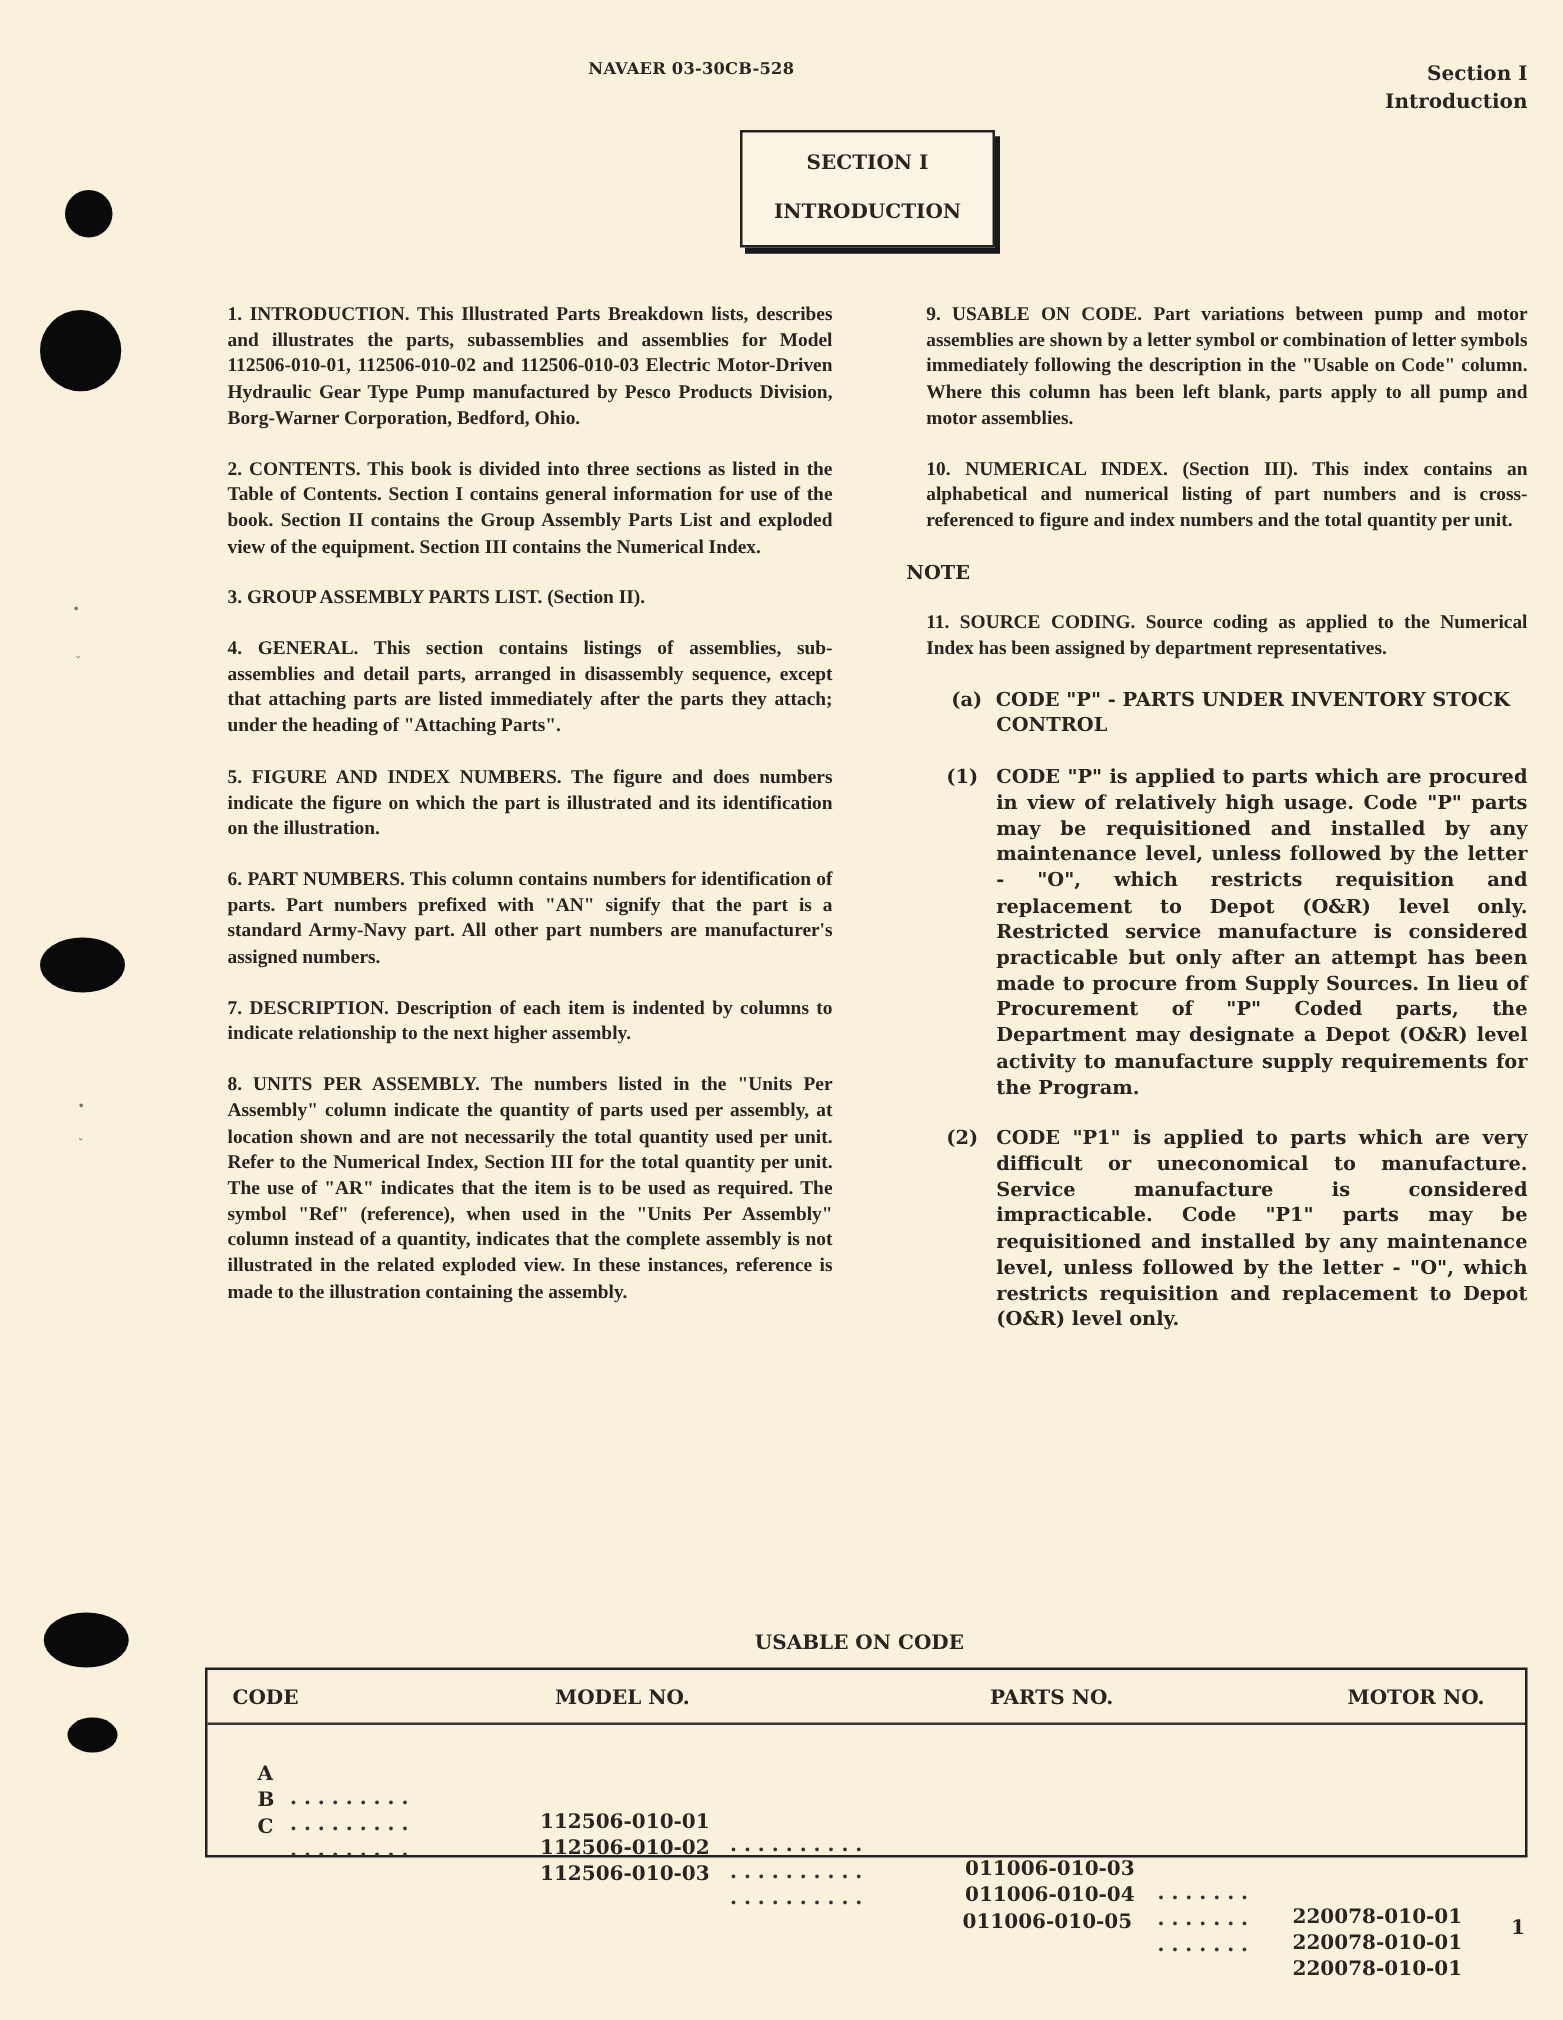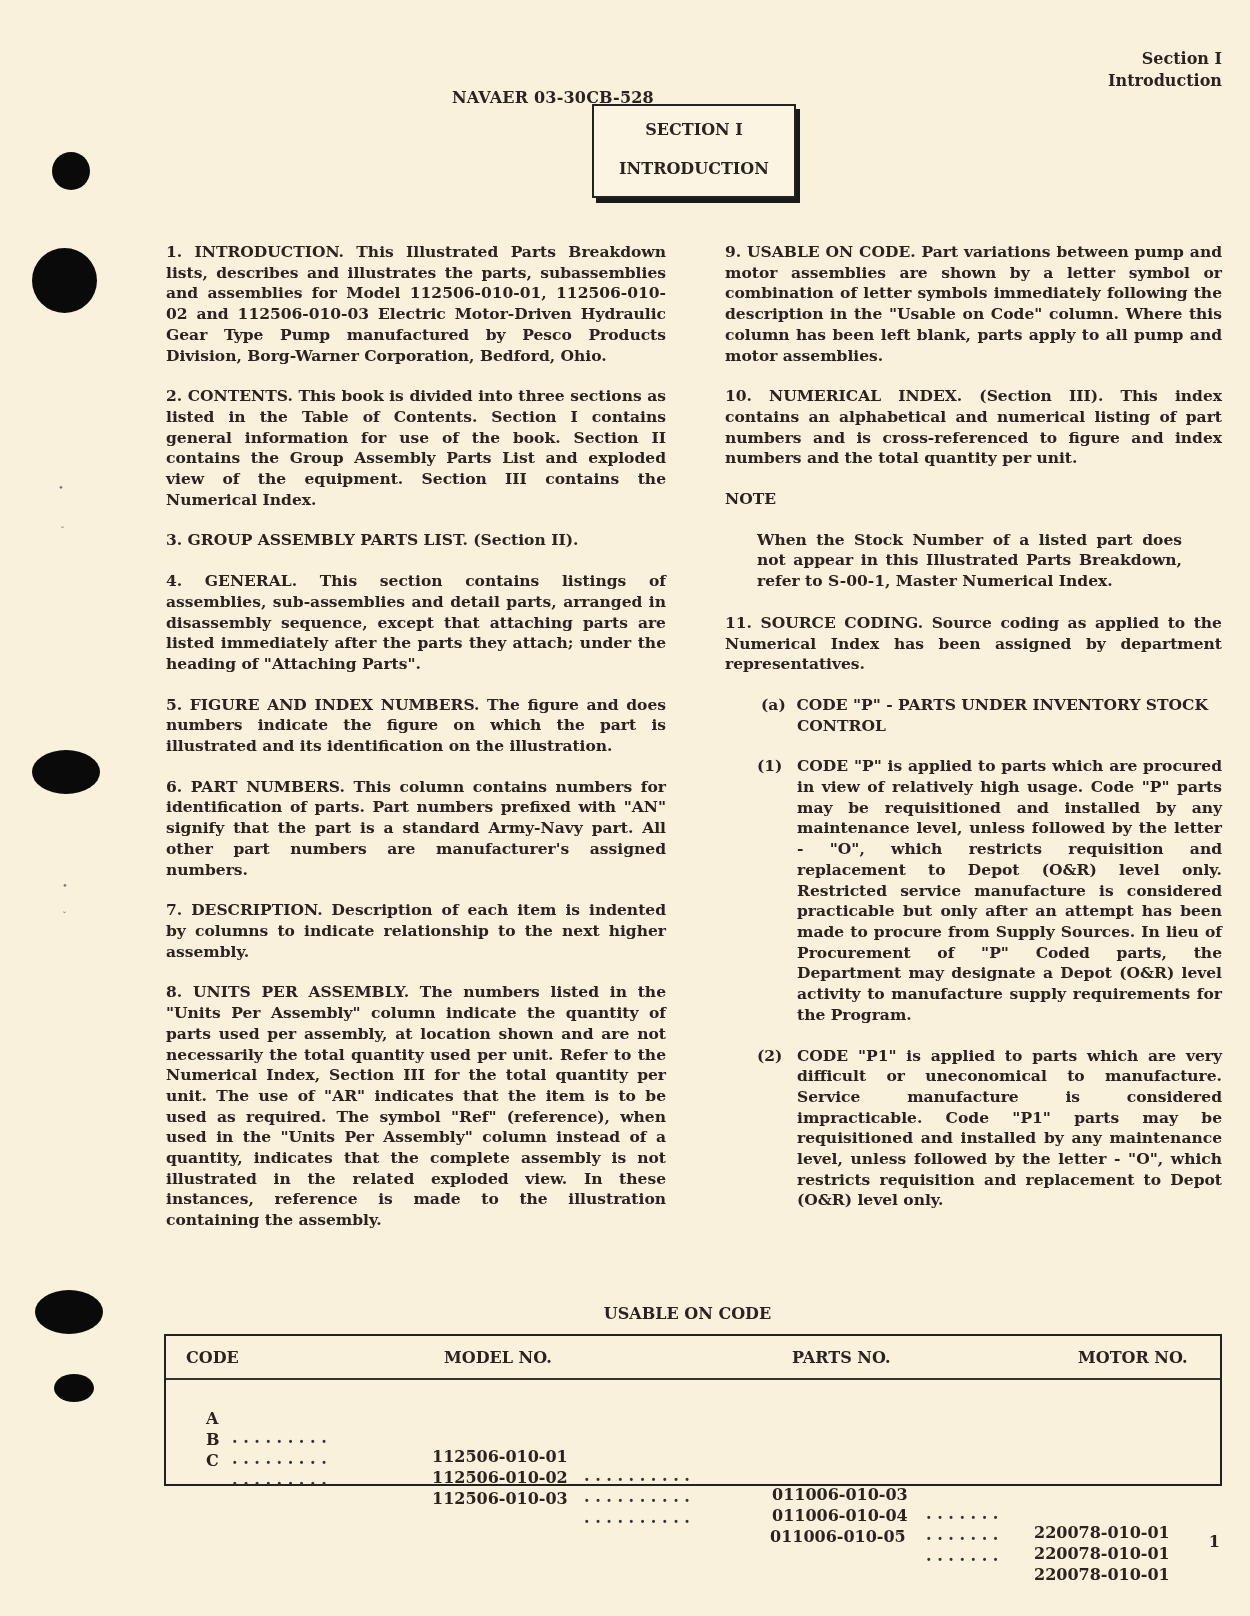--- a/index.html
+++ b/index.html
@@ -6,35 +6,35 @@
   body {
     width: 1250px; height: 1616px; position: relative; overflow: hidden;
     background: #f9f1dc;
     font-family: "DejaVu Serif", "Liberation Serif", serif;
     color: #2a2320;
   }
   .hole { position: absolute; background: #0a0a0a; border-radius: 50%; }
   .speck { position: absolute; color: #777; font-size: 10px; }
 
   .hdr-center { position: absolute; left: 0; width: 1106px; top: 48px; text-align: center;
-    font-weight: bold; font-size: 16px; letter-spacing: 0.2px; margin-top: 40px; }
+    font-weight: bold; font-size: 13px; letter-spacing: 0.2px; }
   .hdr-right { position: absolute; right: 28px; top: 48px; text-align: right;
     font-weight: bold; font-size: 16px; line-height: 22px; }
 
   .title-box { position: absolute; left: 592px; top: 104px; width: 200px; height: 90px;
     border: 2px solid #222; box-shadow: 4px 5px 0 #1a1a1a; background: #fbf4e2;
     text-align: center; font-size: 16px; font-weight: bold; }
   .title-box .l1 { margin-top: 14px; }
   .title-box .l2 { margin-top: 20px; }
 
   .col { position: absolute; font-size: 15.5px; line-height: 20.7px; font-weight: bold;
     text-align: justify; }
   .col-left { left: 166px; top: 242px; width: 500px; }
   .col-right { left: 725px; top: 242px; width: 497px; }
-  .para { margin: 0 0 20px 0; }
+  .para { margin: 0 0 20px 16px; font-family: Liberation Serif, serif; }
   .head { font-weight: bold; }
   .note-title { text-align: left; margin: 0 0 20px 0; }
   .note-body { margin: 0 40px 21px 32px; text-align: justify; }
   .sub-a { margin: 0 0 20px 0; padding-left: 72px; text-indent: -36px; text-align: left; }
   .item { display: flex; margin: 0 0 20px 32px; }
   .item .num { width: 40px; flex: 0 0 40px; }
   .item .txt { flex: 1; text-align: justify; }
 
   .tbl-title { position: absolute; left: 0; width: 1375px; top: 1304px; text-align: center;
     font-size: 16px; font-weight: bold; }
@@ -81,21 +81,20 @@
   <p class="para"><span class="head">5. FIGURE AND INDEX NUMBERS.</span> <span>The figure and does numbers indicate the figure on which the part is illustrated and its identification on the illustration.</span></p>
   <p class="para"><span class="head">6. PART NUMBERS.</span> <span>This column contains numbers for identification of parts. Part numbers prefixed with "AN" signify that the part is a standard Army-Navy part. All other part numbers are manufacturer's assigned numbers.</span></p>
   <p class="para"><span class="head">7. DESCRIPTION.</span> <span>Description of each item is indented by columns to indicate relationship to the next higher assembly.</span></p>
   <p class="para"><span class="head">8. UNITS PER ASSEMBLY.</span> <span>The numbers listed in the "Units Per Assembly" column indicate the quantity of parts used per assembly, at location shown and are not necessarily the total quantity used per unit. Refer to the Numerical Index, Section III for the total quantity per unit. The use of "AR" indicates that the item is to be used as required. The symbol "Ref" (reference), when used in the "Units Per Assembly" column instead of a quantity, indicates that the complete assembly is not illustrated in the related exploded view. In these instances, reference is made to the illustration containing the assembly.</span></p>
 </div>
 
 <div class="col col-right">
   <p class="para"><span class="head">9. USABLE ON CODE.</span> <span>Part variations between pump and motor assemblies are shown by a letter symbol or combination of letter symbols immediately following the description in the "Usable on Code" column. Where this column has been left blank, parts apply to all pump and motor assemblies.</span></p>
   <p class="para"><span class="head">10. NUMERICAL INDEX.</span> <span>(Section III). This index contains an alphabetical and numerical listing of part numbers and is cross-referenced to figure and index numbers and the total quantity per unit.</span></p>
   <p class="note-title">NOTE</p>
-  <p class="note-body">When the Stock Number of a listed part does not appear in this Illustrated Parts Breakdown, refer to S-00-1, Master Numerical Index.</p>
   <p class="para"><span class="head">11. SOURCE CODING.</span> <span>Source coding as applied to the Numerical Index has been assigned by department representatives.</span></p>
   <p class="sub-a"><span>(a)</span>&nbsp;&nbsp;<span>CODE "P" - PARTS UNDER INVENTORY STOCK CONTROL</span></p>
   <div class="item">
     <span class="num">(1)</span>
     <span class="txt">CODE "P" is applied to parts which are procured in view of relatively high usage. Code "P" parts may be requisitioned and installed by any maintenance level, unless followed by the letter - "O", which restricts requisition and replacement to Depot (O&amp;R) level only. Restricted service manufacture is considered practicable but only after an attempt has been made to procure from Supply Sources. In lieu of Procurement of "P" Coded parts, the Department may designate a Depot (O&amp;R) level activity to manufacture supply requirements for the Program.</span>
   </div>
   <div class="item">
     <span class="num">(2)</span>
     <span class="txt">CODE "P1" is applied to parts which are very difficult or uneconomical to manufacture. Service manufacture is considered impracticable. Code "P1" parts may be requisitioned and installed by any maintenance level, unless followed by the letter - "O", which restricts requisition and replacement to Depot (O&amp;R) level only.</span>
   </div>

